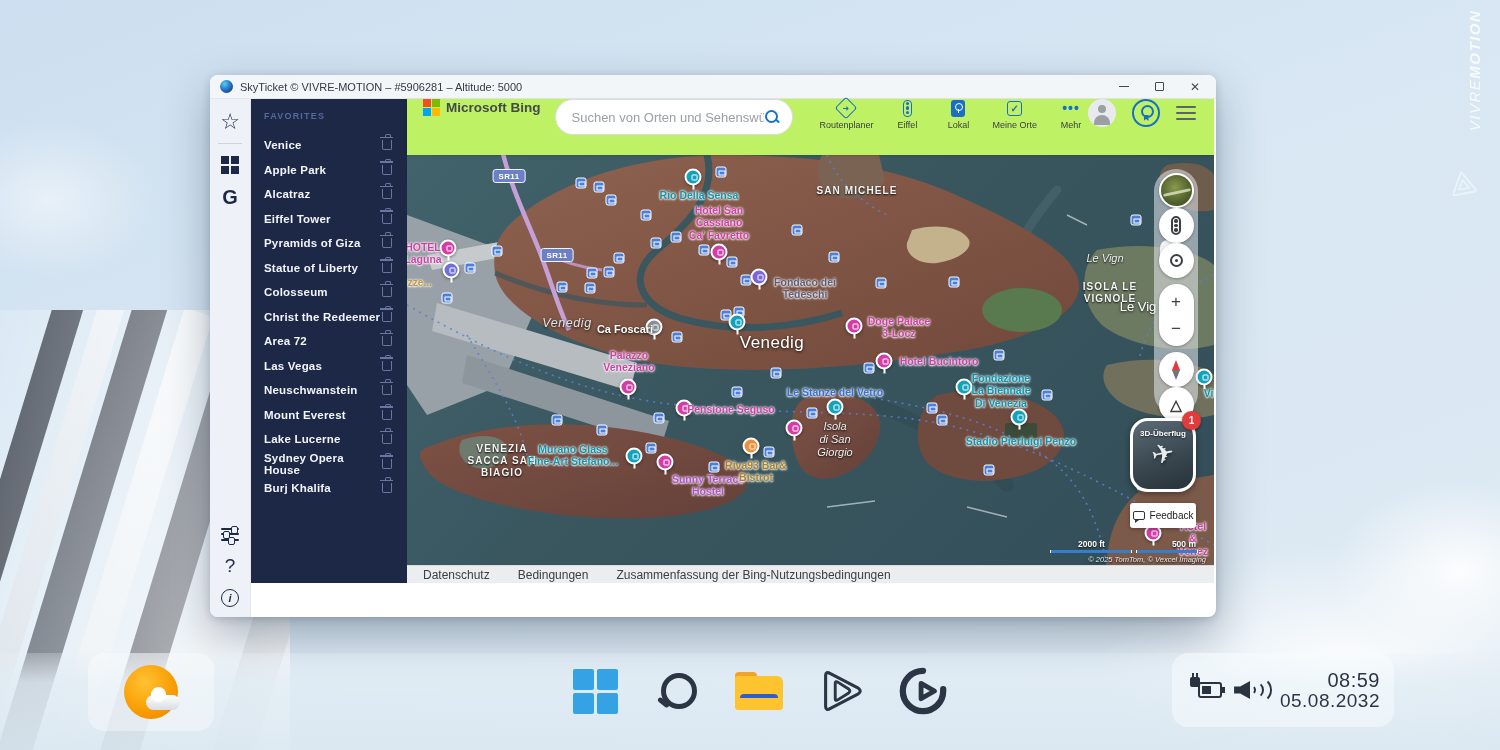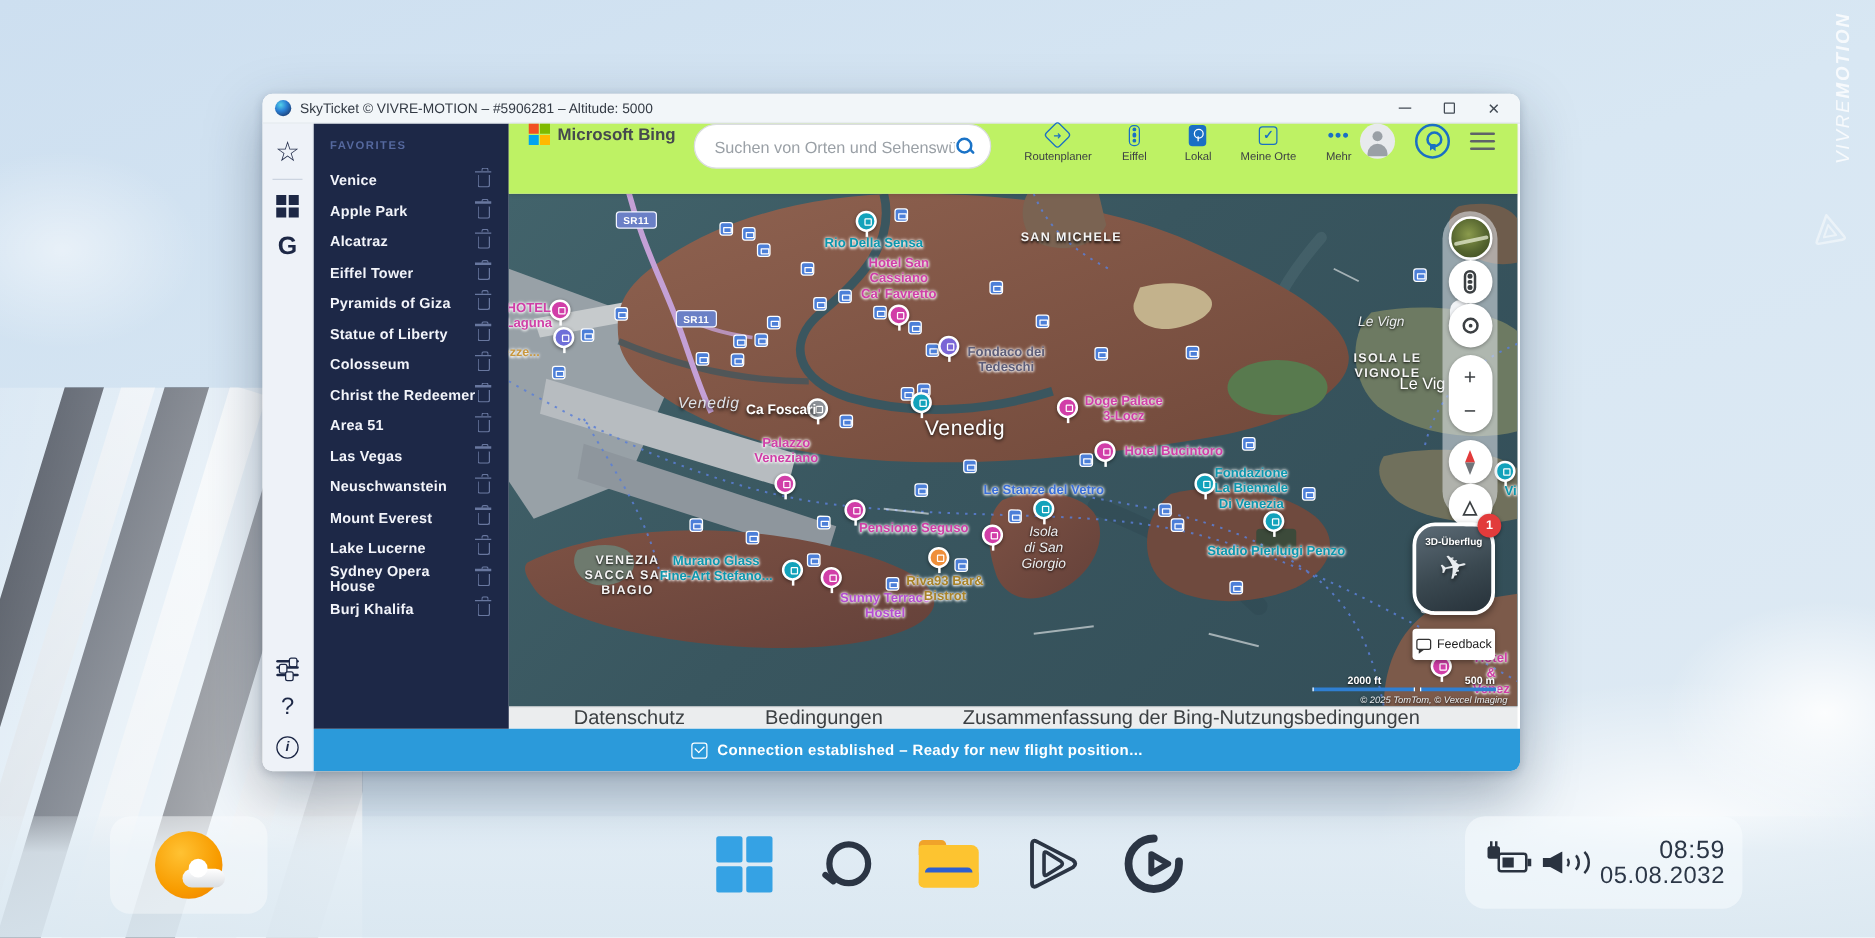--- a/index.html
+++ b/index.html
@@ -220,21 +220,21 @@
   .scale-texts span { color:#fff; font-size:8.5px; font-weight:700; text-shadow:0 1px 2px rgba(0,0,0,.9); }
   .scale-rules { display:flex; gap:4px; }
   .scale-rules i { height:3px; background:#2f7fd2; border-left:1px solid #fff; border-right:1px solid #fff; }
   .sr-ft { width:82px; } .sr-m { width:62px; }
   .map-copy { position:absolute; right:8px; bottom:1px; color:#e8ecef; font-size:7.5px;
     text-shadow:0 1px 2px rgba(0,0,0,.9); z-index:5;font-style:italic; }
 
   
   .links-bar { height:18px; background:#ebedee; border-top:1px solid #dadcdd; display:flex;
     align-items:center; gap:28px; padding-left:16px; }
-  .links-bar span { font-size:16px; color:#3c4043; cursor:pointer;margin-left:36px; }
+  .links-bar span { font-size:12px; color:#3c4043; cursor:pointer; }
   .statusbar { height:34px; background:#2b9ada; display:flex; align-items:center; justify-content:center;
     gap:8px; }
   .sb-check { width:13px; height:13px; border:1.6px solid #fff; border-radius:2.5px; position:relative; }
   .sb-check::after { content:""; position:absolute; left:2.5px; top:1.5px; width:6px; height:3.5px;
     border-left:1.8px solid #fff; border-bottom:1.8px solid #fff; transform:rotate(-45deg); }
   .sb-text { color:#fff; font-size:12px; font-weight:600; letter-spacing:.3px; }
 
   
   .taskbar { position:absolute; left:0; top:653px; width:1500px; height:97px;
     background:linear-gradient(rgba(232,241,247,.25), rgba(225,236,244,.8) 30%, rgba(219,232,241,.9)); }
@@ -386,21 +386,21 @@
               </div>
               <div class="fav-row">
                 <span class="fav-label">Colosseum</span>
                 <span class="trash"></span>
               </div>
               <div class="fav-row">
                 <span class="fav-label">Christ the Redeemer</span>
                 <span class="trash"></span>
               </div>
               <div class="fav-row">
-                <span class="fav-label">Area 51</span>
+                <span class="fav-label">Area 72</span>
                 <span class="trash"></span>
               </div>
               <div class="fav-row">
                 <span class="fav-label">Las Vegas</span>
                 <span class="trash"></span>
               </div>
               <div class="fav-row">
                 <span class="fav-label">Neuschwanstein</span>
                 <span class="trash"></span>
               </div>
@@ -635,21 +635,21 @@
                 <div class="lbl c-goldsm" style="left: 10px; top: 128px;">ezze...</div>
                 <div class="lbl c-purplegray" style="left: 398px; top: 133px;">Fondaco dei
 Tedeschi</div>
                 <div class="lbl c-whitehalo" style="left: 218px; top: 174px;">Ca Foscari</div>
                 <div class="lbl c-pink" style="left: 222px; top: 206px;">Palazzo
 Veneziano</div>
                 <div class="lbl c-pink" style="left: 492px; top: 172px;">Doge Palace
 3-Locz</div>
                 <div class="lbl c-pink" style="left: 532px; top: 206px;">Hotel Bucintoro</div>
                 <div class="lbl c-blue" style="left: 428px; top: 237px;">Le Stanze del Vetro</div>
-                <div class="lbl c-pink" style="left: 324px; top: 268px;">Pensione Seguso</div>
+                <div class="lbl c-pink" style="left: 324px; top: 254px;">Pensione Seguso</div>
                 <div class="lbl c-teal" style="left: 594px; top: 236px;">Fondazione
 La Biennale
 Di Venezia</div>
                 <div class="lbl c-teal" style="left: 614px; top: 286px;">Stadio Pierluigi Penzo</div>
                 <div class="lbl c-teal" style="left: 166px; top: 300px;">Murano Glass
 Fine-Art Stefano...</div>
                 <div class="lbl c-magenta" style="left: 258px; top: 330px;">Sunny Terrace
 Hostel</div>
                 <div class="lbl c-gold" style="left: 349px; top: 316px;">Riva93 Bar&amp;
 Bistrot</div>
@@ -713,24 +713,20 @@
           </div>
 
           <div class="links-bar" id="links-bar">
               <span>Datenschutz</span>
               <span>Bedingungen</span>
               <span>Zusammenfassung der Bing-Nutzungsbedingungen</span>
             </div>
         </div>
       </div>
 
-      <div class="statusbar">
-        <div class="sb-check"></div>
-        <span class="sb-text">Connection established – Ready for new flight position...</span>
-      </div>
     </div>
   </div>
 </div>
 
 <div class="taskbar">
   <div class="weather-widget">
     <div class="sun">
         <div class="sun-cloud"></div>
       </div>
   </div>

